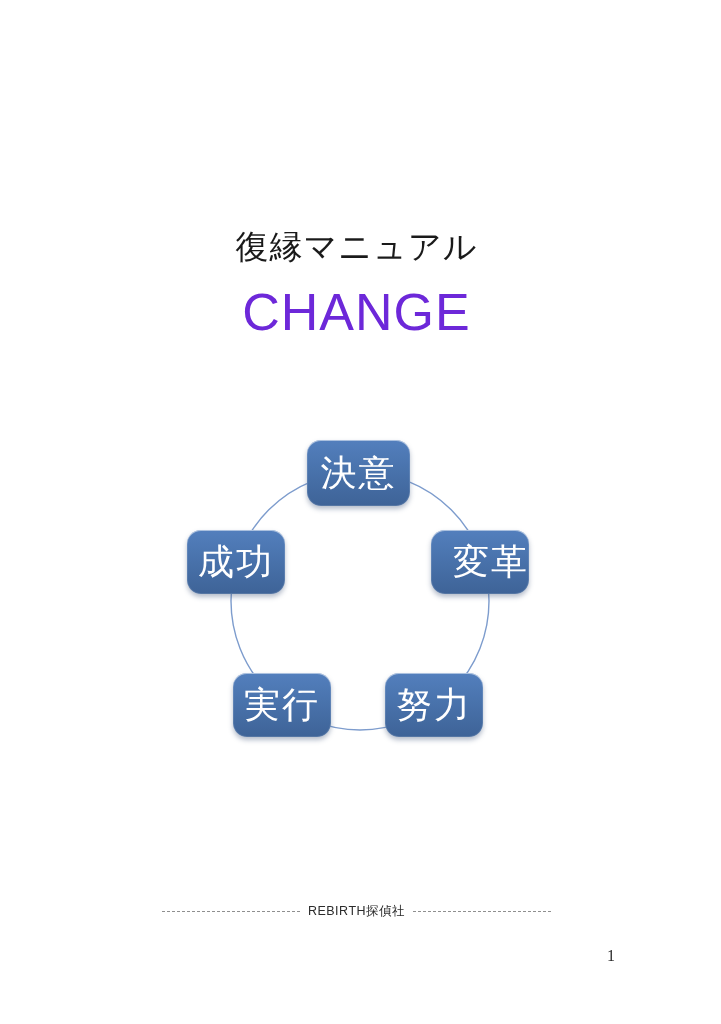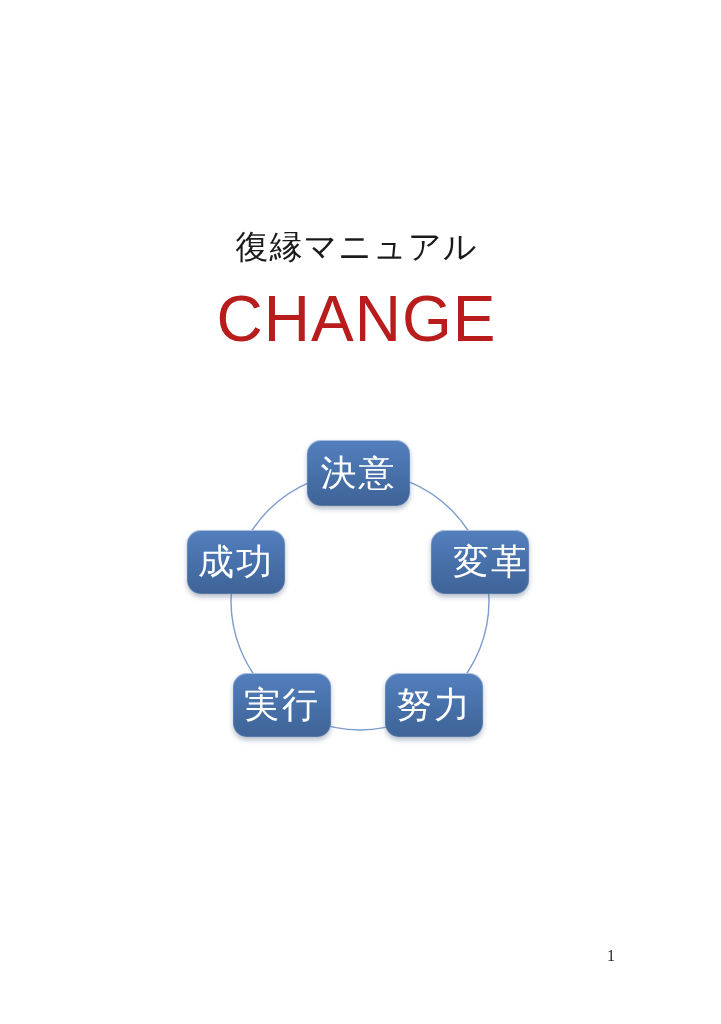--- a/index.html
+++ b/index.html
@@ -28,23 +28,23 @@
     color: #1a1a1a;
     font-weight: 500;
     font-family: Liberation Mono, monospace;
   }
   .doc-title {
     position: absolute;
     top: 282px;
     left: 0;
     width: 713px;
     text-align: center;
-    font-size: 64px;
+    font-size: 52px;
     letter-spacing: 1px;
-    color: #b91c1c;
+    color: #6d28d9;
     font-weight: 400;
   }
 
   
   .diagram {
     position: absolute;
     left: 0;
     top: 0;
     width: 721px;
     height: 1024px;
@@ -142,16 +142,21 @@
     <div class="node node-bottomleft">
       <span>実行</span>
     </div>
 
     <div class="node node-left">
       <span>成功</span>
     </div>
 
   </div>
 
+  <div class="footer">
+    <span class="dash-line"></span>
+    <span class="footer-text">REBIRTH探偵社</span>
+    <span class="dash-line"></span>
+  </div>
 
   <div class="page-number">1</div>
 
 </div>
 
 </body></html>

